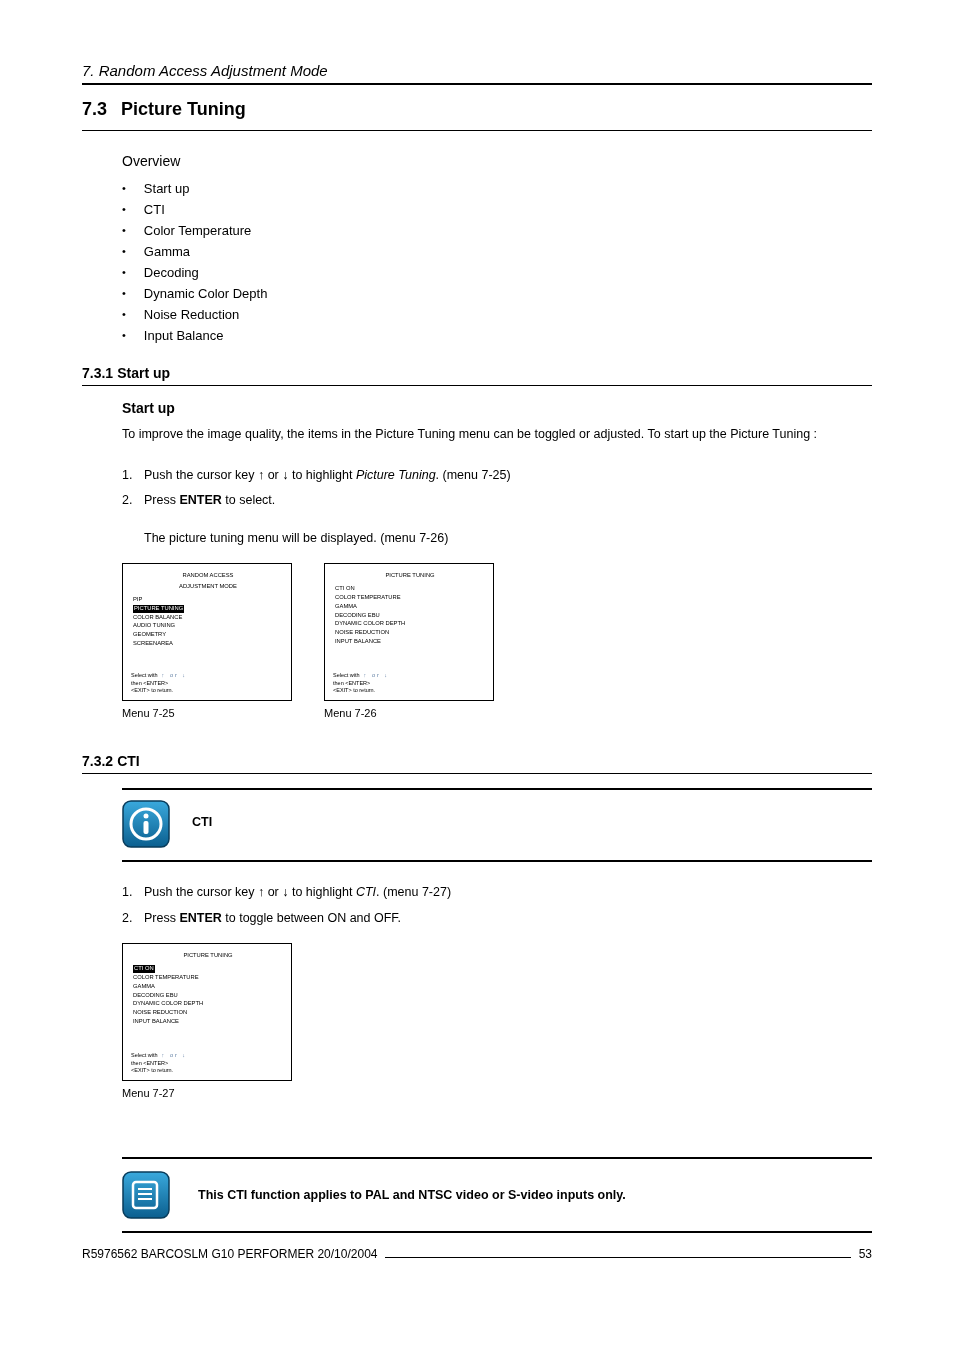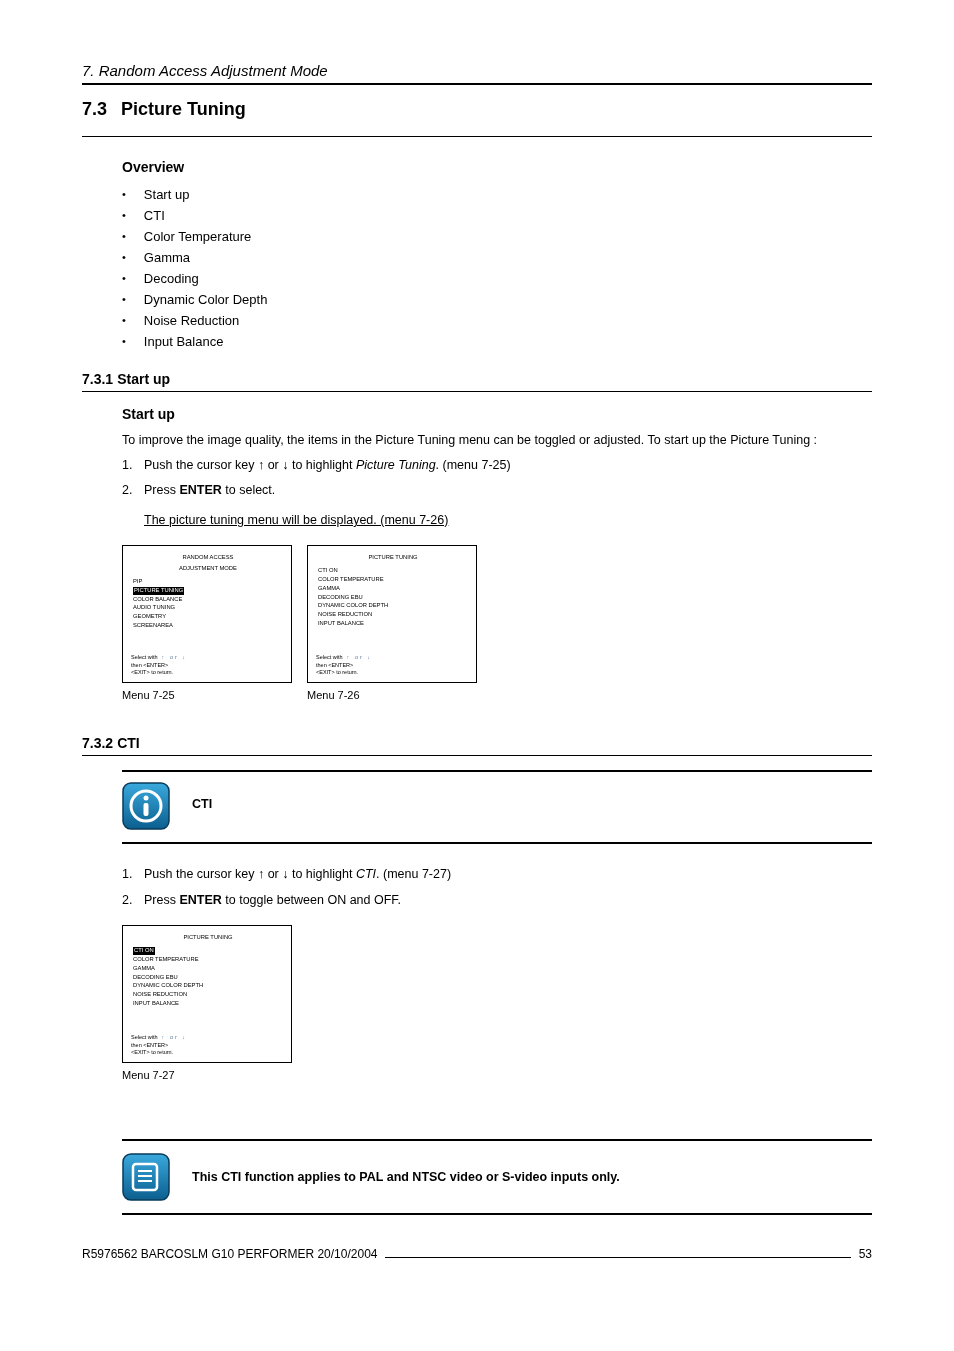--- a/index.html
+++ b/index.html
@@ -20,26 +20,26 @@
     padding-bottom: 4px;
     border-bottom: 2.5px solid #000;
     margin-bottom: 14px;
   }
   .section-title-row {
     display: flex;
     align-items: baseline;
     font-size: 18px;
     font-weight: bold;
     border-bottom: 1.5px solid #000;
-    padding-bottom: 16px;
+    padding-bottom: 10px;
     margin-bottom: 22px;
   }
   .section-num { margin-right: 14px; }
   .overview-block { margin-left: 40px; }
-  .overview-title { font-weight: bold; font-size: 14px; margin-bottom: 12px; }
+  .overview-title { font-weight: normal; font-size: 14px; margin-bottom: 12px; }
   ul.ov {
     list-style-type: none;
     font-size: 13px;
     margin-left: 0;
     margin-bottom: 22px;
   }
   ul.ov li { margin-bottom: 6px; display:flex; align-items:center;}
   ul.ov li .bullet { font-size: 11px; margin-right: 18px; line-height: 1;}
   .subsection-row {
     display: flex;
@@ -53,42 +53,42 @@
   .subsection-num { margin-right: 4px; }
   .sub-heading {
     font-weight: bold;
     font-size: 14px;
     margin-left: 40px;
     margin-bottom: 10px;
   }
   .body-text {
     font-size: 12.5px;
     margin-left: 40px;
-    margin-bottom: 8px;
+    margin-bottom: 24px;
     line-height: 1.35;
   }
   ol.steps {
     margin-left: 40px;
     list-style: none;
     font-size: 12.5px;
     counter-reset: step;
   }
   ol.steps > li {
     margin-bottom: 8px;
     position: relative;
     padding-left: 22px;
     line-height: 1.4;
   }
   ol.steps > li .num { position:absolute; left:0; }
-  ol.steps .sub-note { margin-top: 12px; text-decoration: underline; }
+  ol.steps .sub-note { margin-top: 20px; }
   .em { font-style: italic; }
   .bold { font-weight: bold; }
   .menu-row {
     display: flex;
-    gap: 15px;
+    gap: 32px;
     margin-left: 40px;
     margin-top: 16px;
     margin-bottom: 34px;
   }
   .menu-block { display:flex; flex-direction:column; }
   .menu-box {
     border: 1px solid #000;
     width: 170px;
     height: 138px;
     padding: 8px 6px 6px 8px;
@@ -125,21 +125,21 @@
   .info-text { font-size: 12.5px; line-height: 1.45; }
   .info-text .title { font-weight: bold; margin-bottom: 4px; display:block; }
 
   .note-callout {
     margin-left: 40px;
     border-top: 2px solid #000;
     border-bottom: 2px solid #000;
     display: flex;
     align-items: center;
     padding: 12px 0;
-    gap: 22px;
+    gap: 28px;
   }
   .note-icon-wrapper {
     flex-shrink: 0;
     width: 48px; height: 48px;
   }
   .note-text { font-size: 12.5px; font-weight: bold; }
 
   .footer {
     position: absolute;
     bottom: 90px;

